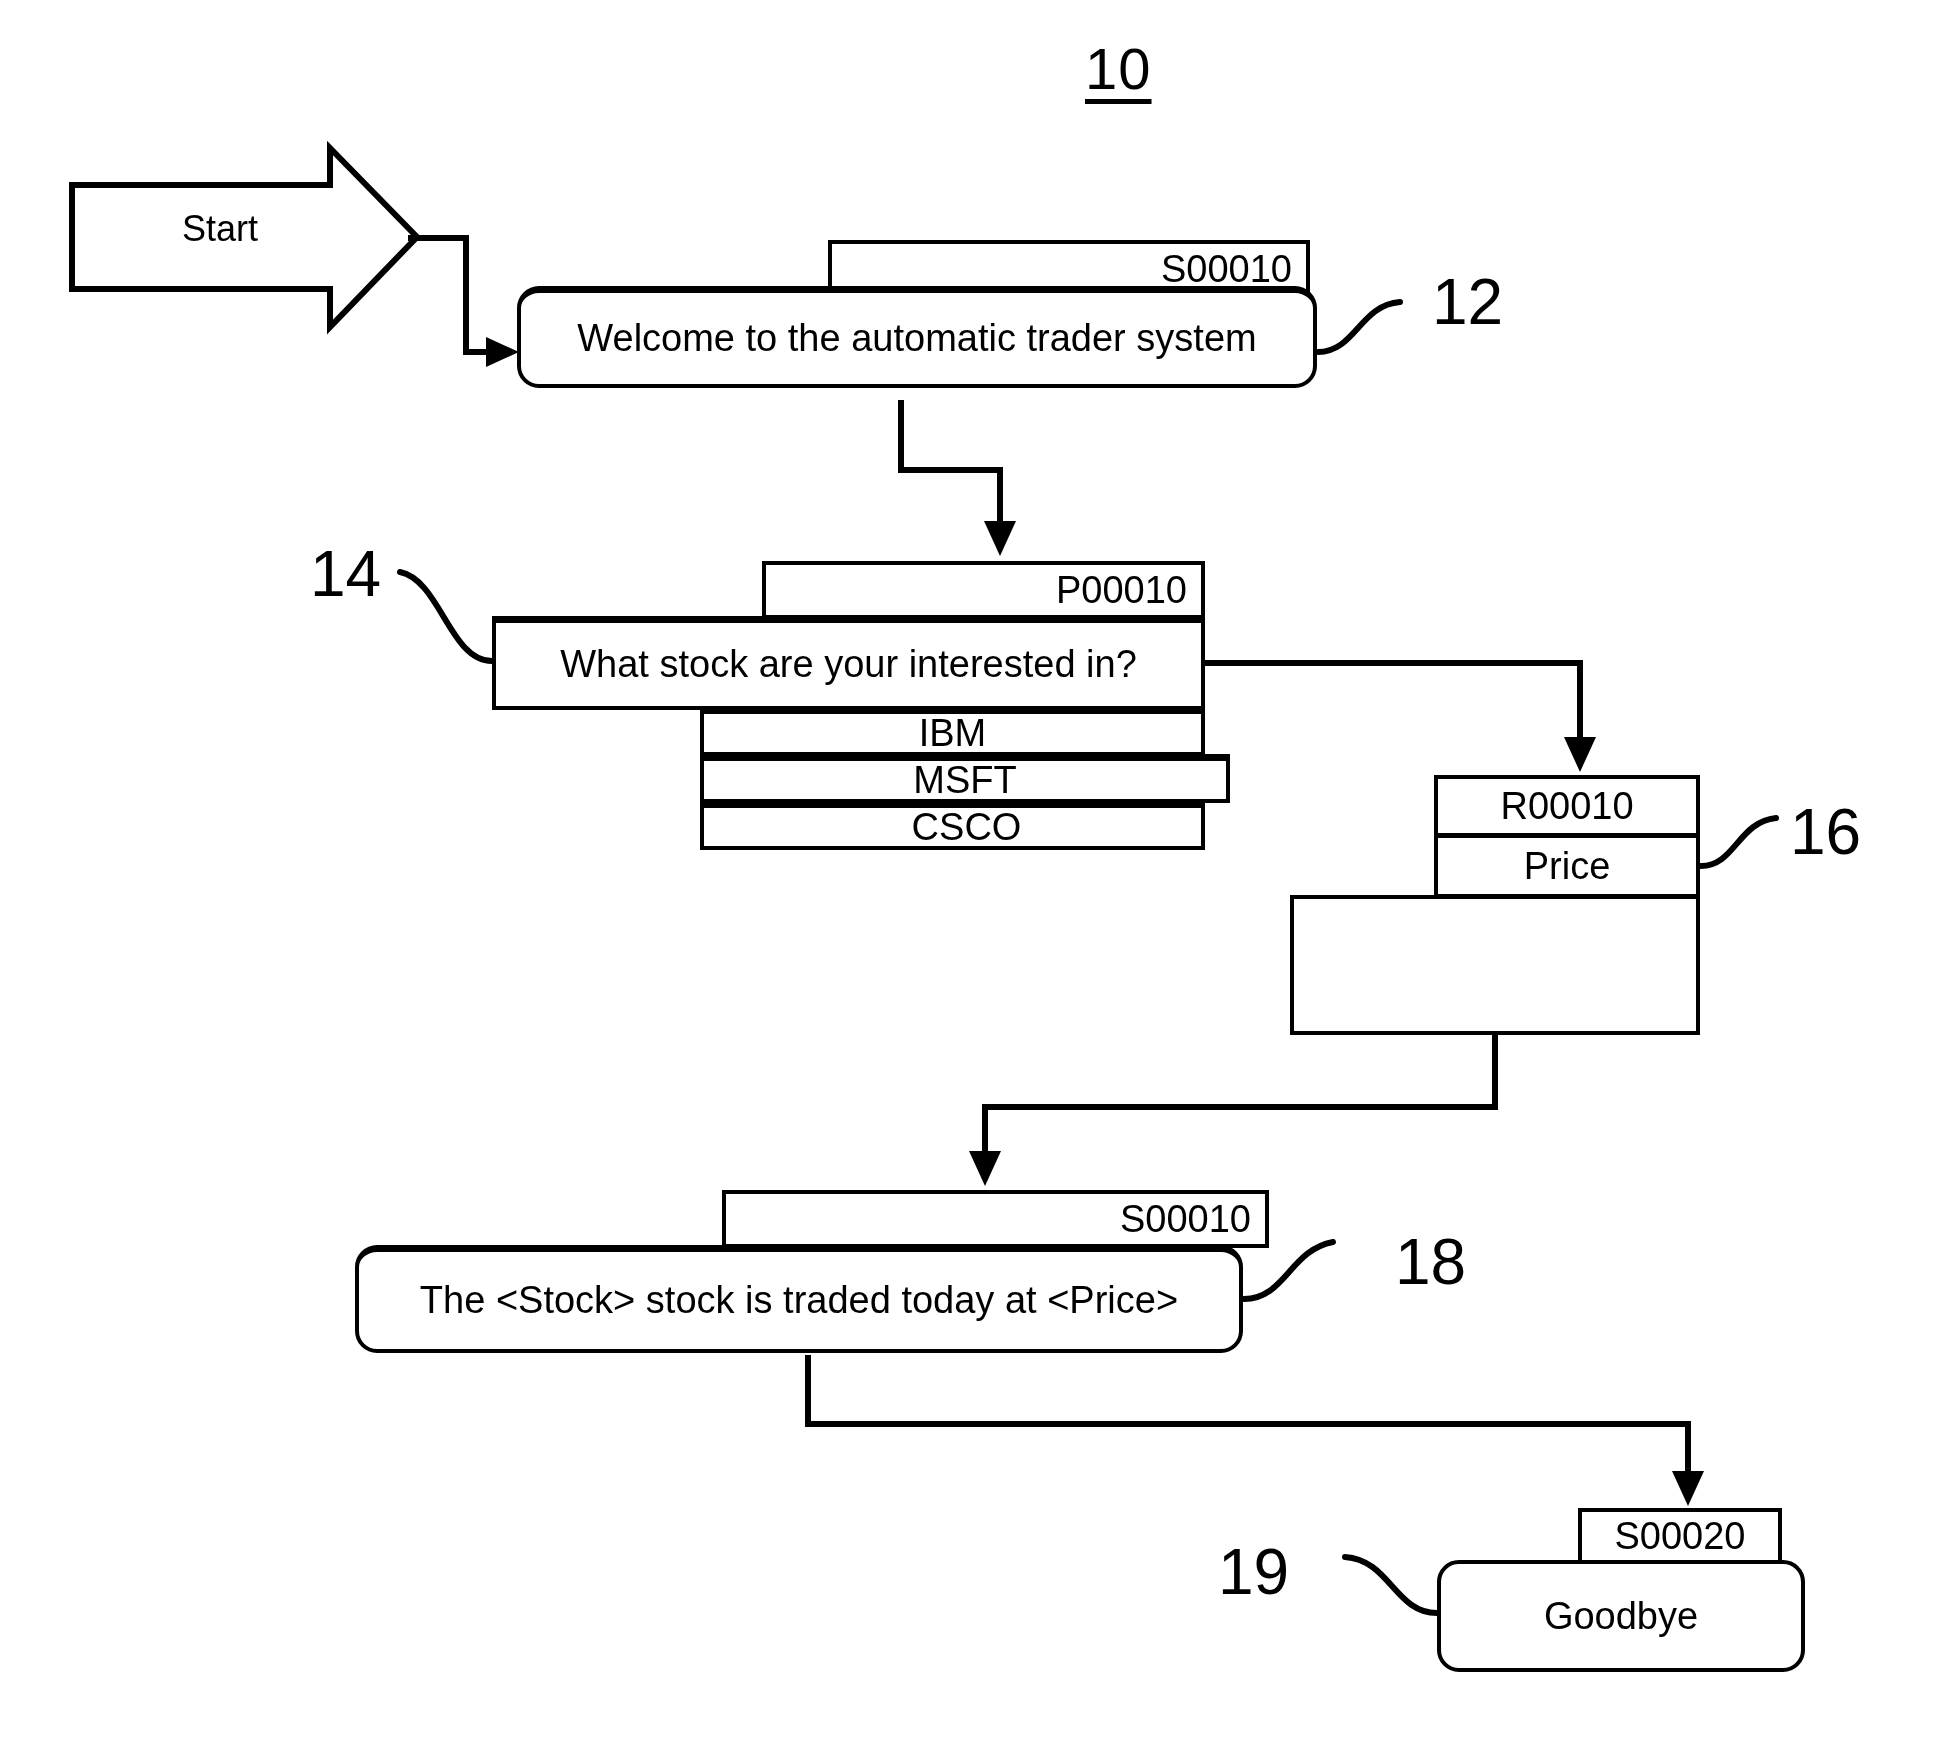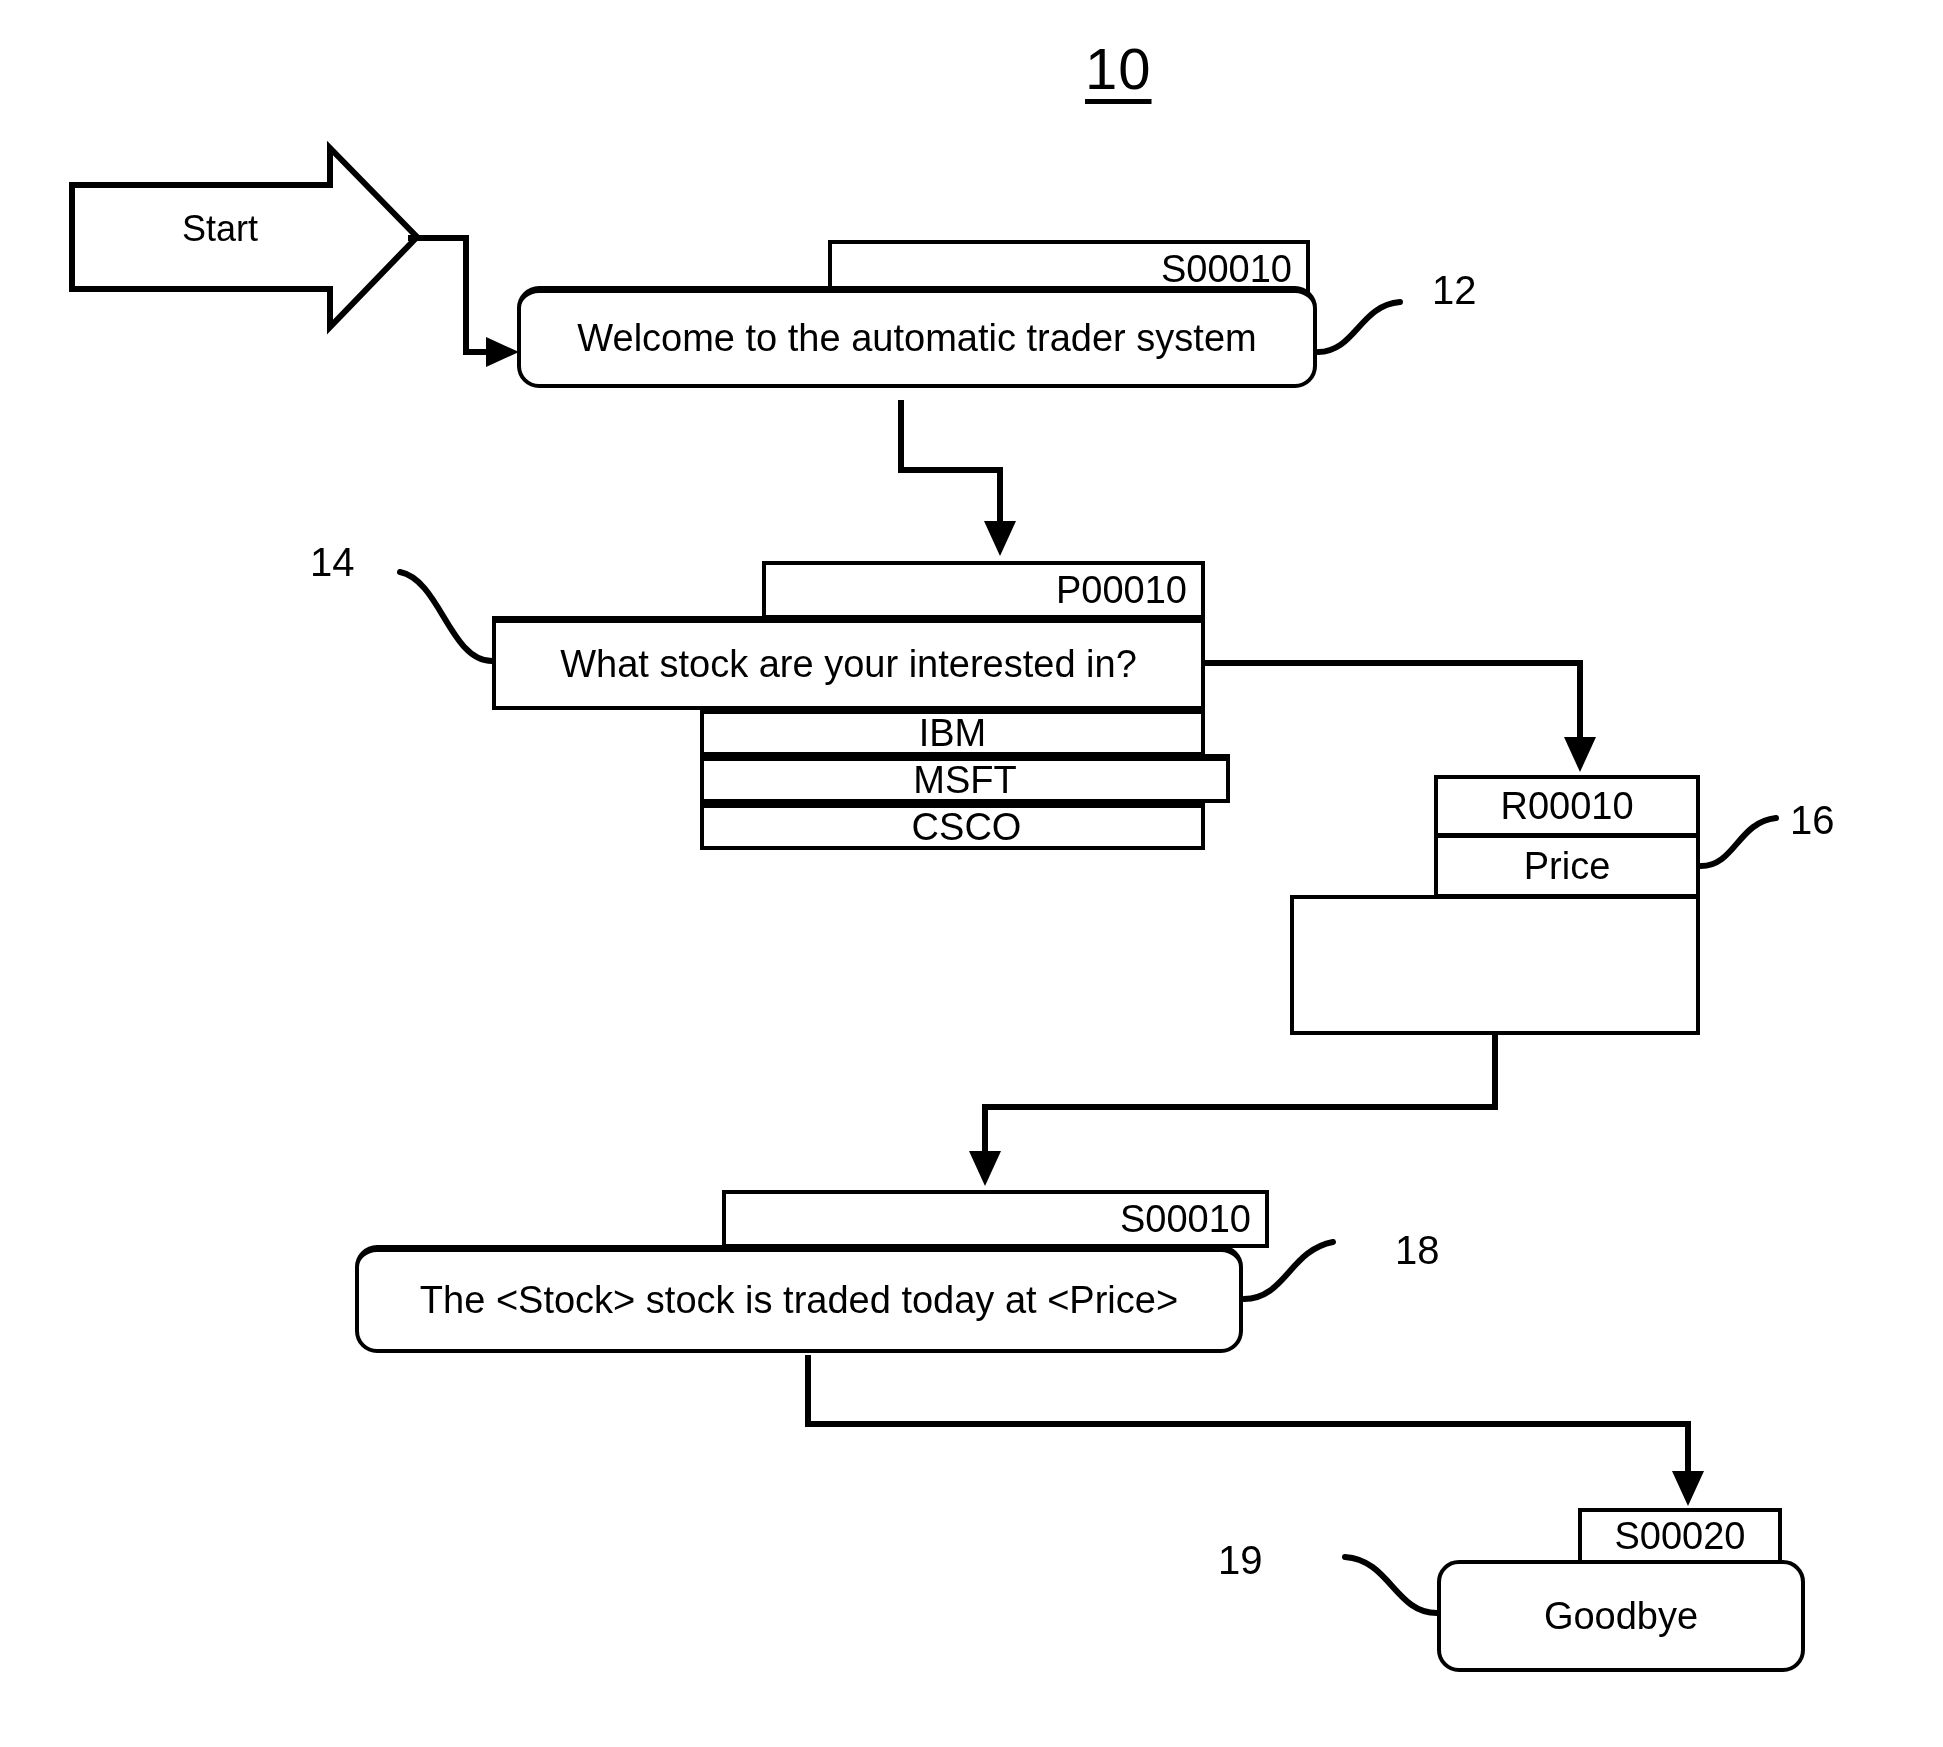--- a/index.html
+++ b/index.html
@@ -25,21 +25,21 @@
     font-size: 58px;
     font-weight: 400;
     letter-spacing: 1px;
     text-decoration: underline;
     text-underline-offset: 10px;
     text-decoration-thickness: 5px;
   }
   
   .ref-num {
     position: absolute;
-    font-size: 40px;
+    font-size: 64px;
     font-weight: 400;
     line-height: 1;
     white-space: nowrap;
   }
   
   .node-header {
     position: absolute;
     box-sizing: border-box;
     border: 4px solid #000;
     background: #fff;

